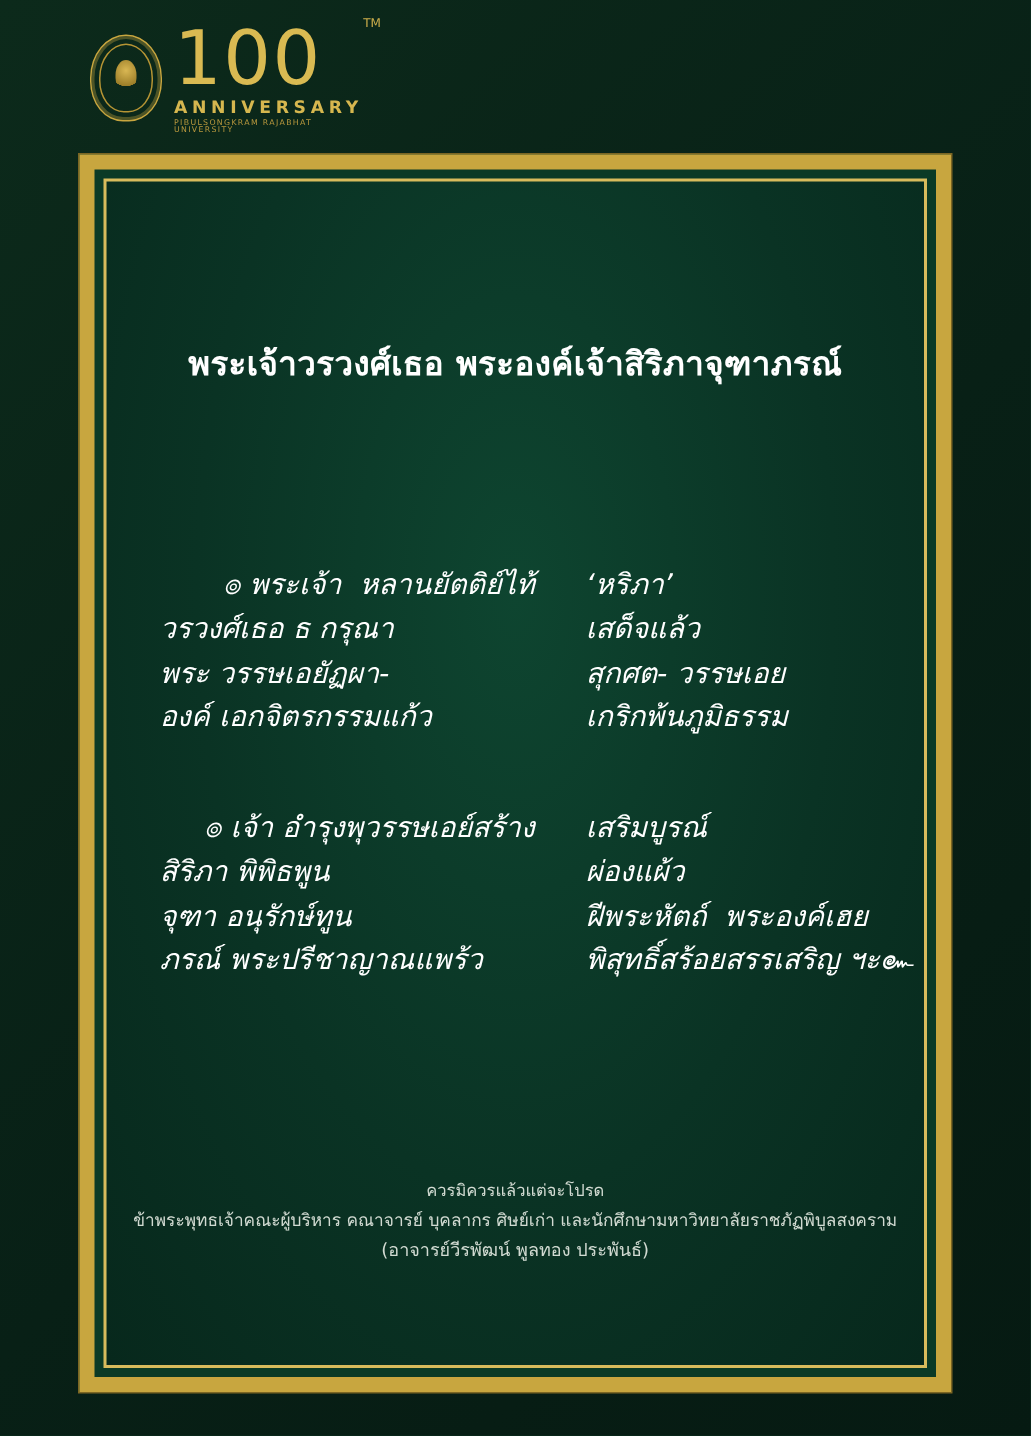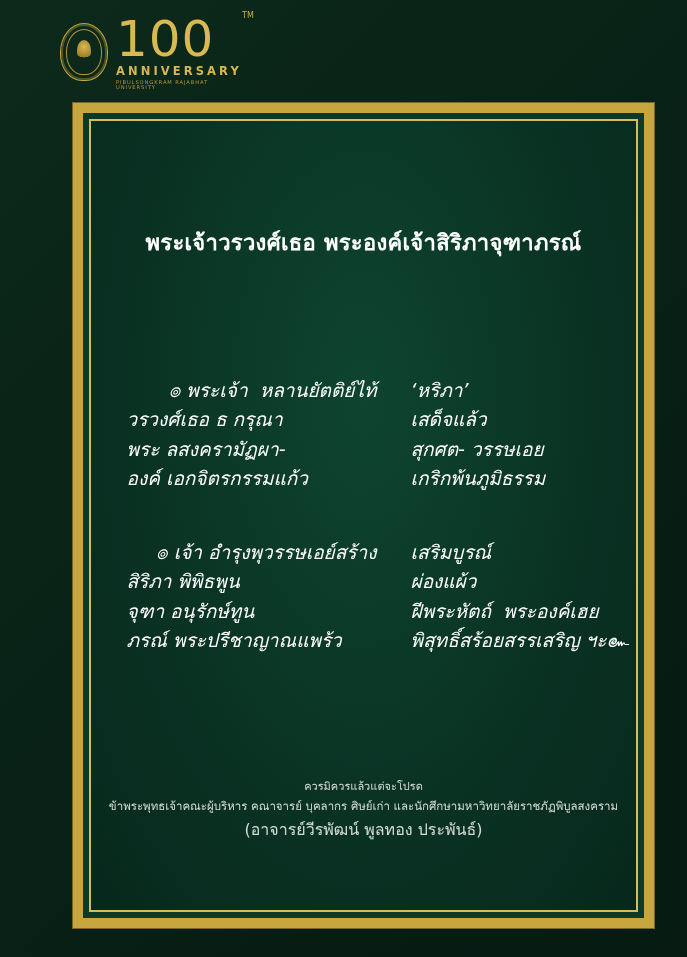--- a/index.html
+++ b/index.html
@@ -99,21 +99,20 @@
   .card {
     position: absolute;
     left: 53px;
     top: 103px;
     width: 581px;
     height: 825px;
     background: #0b3a26;
     box-sizing: border-box;
     border: 10px solid #c8a63f;
     box-shadow: 0 0 0 1px #7c6623;
-    margin-left: 20px;
   }
   .card-inner {
     position: absolute;
     inset: 6px;
     border: 2px solid #d8bb5c;
     box-sizing: border-box;
     background: radial-gradient(ellipse at 50% 35%, #0e4530 0%, #0a3324 55%, #07281c 100%);
     overflow: hidden;
   }
 
@@ -170,21 +169,21 @@
     right: 0;
     bottom: 66px;
     text-align: center;
     color: #e3e9e1;
     font-size: 11.5px;
     line-height: 1.75;
     opacity: 0.92;
   }
   .credits .line1 { font-size: 11px; }
   .credits .line2 { font-size: 11.5px; }
-  .credits .line3 { font-size: 16px; }
+  .credits .line3 { font-size: 12px; }
 </style>
 </head>
 <body>
 
 <div class="page">
 
   <div class="logo-area">
     <div class="seal"></div>
     <div class="hundred">
       <span class="num">100</span>
@@ -204,21 +203,21 @@
         <div class="stanza">
           <div class="verse-line lead">
             <span class="seg-a">๏ พระเจ้า  หลานยัตติย์ไท้</span>
             <span class="seg-b">‘หริภา’</span>
           </div>
           <div class="verse-line">
             <span class="seg-a">วรวงศ์เธอ ธ กรุณา</span>
             <span class="seg-b">เสด็จแล้ว</span>
           </div>
           <div class="verse-line">
-            <span class="seg-a">พระ ลสงครามัฏผา-</span>
+            <span class="seg-a">พระ วรรษเอยัฏผา-</span>
             <span class="seg-b">สุกศต- วรรษเอย</span>
           </div>
           <div class="verse-line">
             <span class="seg-a">องค์ เอกจิตรกรรมแก้ว</span>
             <span class="seg-b">เกริกพ้นภูมิธรรม</span>
           </div>
         </div>
 
         <div class="stanza">
           <div class="verse-line lead">

